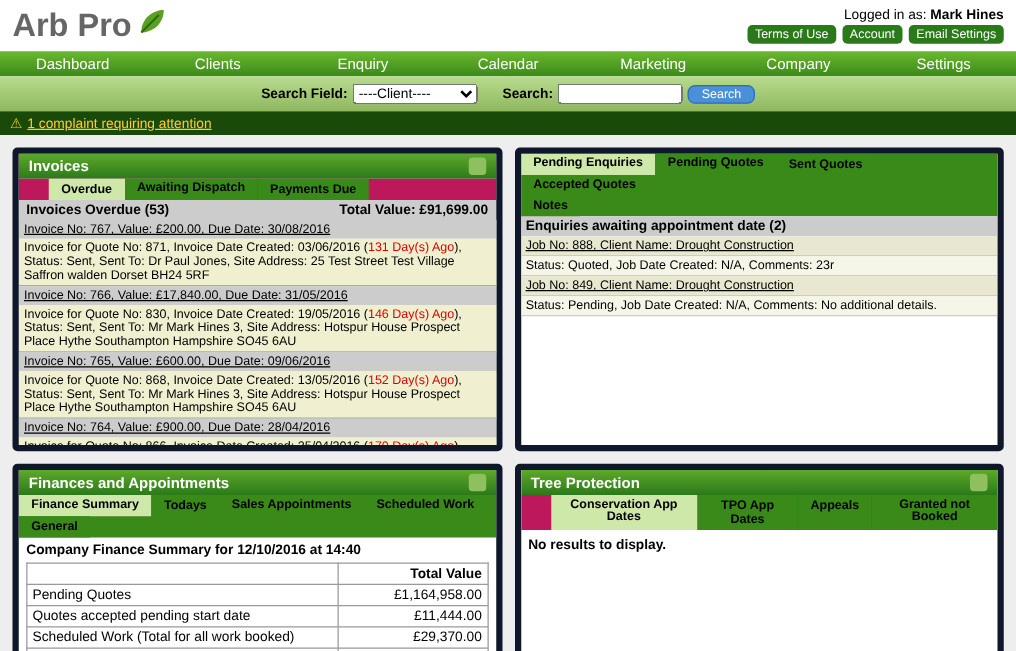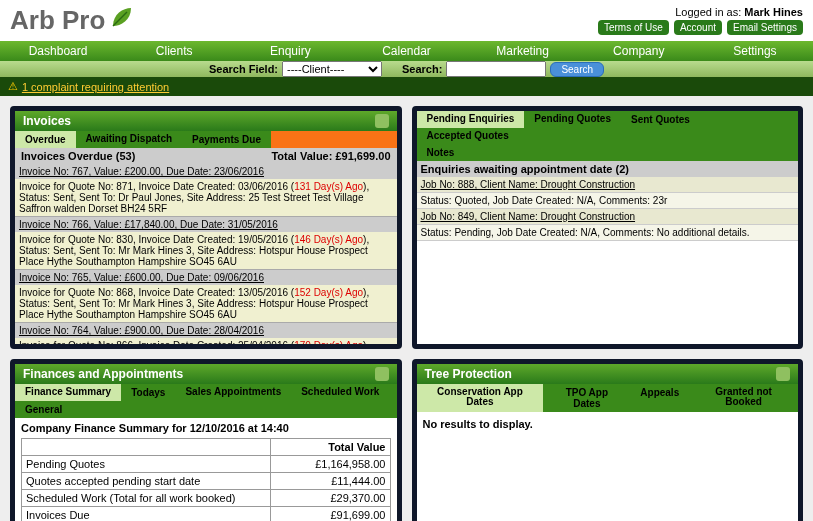--- a/index.html
+++ b/index.html
@@ -5,32 +5,32 @@
 * { box-sizing: border-box; margin: 0; padding: 0; }
 body { font-family: Arial, sans-serif; font-size: 11px; background: #fff; width: 813px; }
 .top-bar { display: flex; align-items: center; padding: 4px 10px; background: #fff; }
 .logo { display: flex; align-items: center; font-size: 26px; font-weight: bold; color: #666; }
 .logo-leaf { display:inline-block; margin-left:4px; }
 .top-right { margin-left: auto; text-align: right; font-size: 11px; }
 .top-right .login-text { color: #000; margin-bottom: 2px; }
 .pill-btn { display: inline-block; background: #2a7a1a; color: #fff; font-size: 10px; padding: 2px 6px; border-radius: 4px; margin-left: 2px; cursor: pointer; }
 .nav-bar { background: linear-gradient(to bottom, #6cb82e, #3a8a1a); display: flex; padding: 0; height: 20px; align-items: center; }
 .nav-item { flex: 1; text-align: center; color: #fff; font-size: 12px; cursor: pointer; }
-.sub-bar { background: linear-gradient(to bottom, #b8db8e, #8fb85e); display: flex; align-items: center; padding: 2px 10px; height: 16px; font-size: 11px; }
+.sub-bar { background: linear-gradient(to bottom, #b8db8e, #8fb85e); display: flex; align-items: center; padding: 2px 10px; height: 28px; font-size: 11px; }
 .sub-bar label { font-weight: bold; margin-right: 4px; }
 .sub-bar select, .sub-bar input { font-size: 11px; height: 16px; }
 .search-btn { background: #4a90d9; color: #fff; border: 1px solid #2a6db9; border-radius: 6px; padding: 1px 10px; font-size: 10px; margin-left: 4px; cursor: pointer; }
 .alert-bar { background: #1a4a0a; color: #fff; padding: 3px 8px; font-size: 11px; display: flex; align-items: center; }
 .alert-bar .warn { color: #ffcc00; margin-right: 4px; }
 .alert-bar a { color: #ffcc33; text-decoration: underline; cursor: pointer; }
 .dash-grid { display: grid; grid-template-columns: 1fr 1fr; gap: 10px; padding: 10px; background: #eee; }
 .panel { border: 5px solid #0f172a; background: #fff; border-radius: 4px; overflow: hidden; position: relative; }
 .panel-head { background: linear-gradient(to bottom, #5ea82a, #2a7a1a); color: #fff; padding: 3px 8px; font-weight: bold; font-size: 12px; display:flex; align-items:center; }
 .panel-head .collapse { margin-left:auto; width:14px; height:14px; background:#8fc060; border-radius:3px; }
-.tabs-row { background: #f97316; display: flex; }
+.tabs-row { background: #be185d; display: flex; padding-left: 24px; }
 .tab { padding: 3px 10px; font-size: 10px; font-weight: bold; color: #000; cursor: pointer; text-align: center; }
 .tab.active { background: #cde8a8; }
 .tab.inactive { background: #3a8a1a; color: #000; }
 .sub-head { background: #ccc; padding: 2px 6px; font-weight: bold; font-size: 11px; display: flex; }
 .sub-head .right { margin-left: auto; }
 .scroll-area { height: 180px; overflow-y: auto; font-size: 10px; }
 .inv-head { background: #ccc; padding: 2px 4px; font-weight: normal; text-decoration: underline; font-size: 10px; }
 .inv-body { background: #f0f0d0; padding: 2px 4px; font-size: 10px; border-bottom: 1px solid #aaa; }
 .red { color: #d00; }
 .enq-head { background: #ccc; padding: 2px 4px; font-weight: bold; font-size: 11px; }
@@ -108,21 +108,21 @@
     <div class="tabs-row">
       <div class="tab active">Overdue</div>
       <div class="tab inactive" style="line-height:1;"><span>Awaiting Dispatch</span></div>
       <div class="tab inactive">Payments Due</div>
     </div>
     <div class="sub-head">
       <span>Invoices Overdue (53)</span>
       <span class="right">Total Value: £91,699.00</span>
     </div>
     <div class="scroll-area" id="inv-list">
-        <div class="inv-head">Invoice No: 767, Value: £200.00, Due Date: 23/06/2016</div>
+        <div class="inv-head">Invoice No: 767, Value: £200.00, Due Date: 30/08/2016</div>
         <div class="inv-body">Invoice for Quote No: 871, Invoice Date Created: 03/06/2016 (<span class="red">131 Day(s) Ago</span>), Status: Sent, Sent To: Dr Paul Jones, Site Address: 25 Test Street Test Village Saffron walden Dorset BH24 5RF</div>
         <div class="inv-head">Invoice No: 766, Value: £17,840.00, Due Date: 31/05/2016</div>
         <div class="inv-body">Invoice for Quote No: 830, Invoice Date Created: 19/05/2016 (<span class="red">146 Day(s) Ago</span>), Status: Sent, Sent To: Mr Mark Hines 3, Site Address: Hotspur House Prospect Place Hythe Southampton Hampshire SO45 6AU</div>
         <div class="inv-head">Invoice No: 765, Value: £600.00, Due Date: 09/06/2016</div>
         <div class="inv-body">Invoice for Quote No: 868, Invoice Date Created: 13/05/2016 (<span class="red">152 Day(s) Ago</span>), Status: Sent, Sent To: Mr Mark Hines 3, Site Address: Hotspur House Prospect Place Hythe Southampton Hampshire SO45 6AU</div>
         <div class="inv-head">Invoice No: 764, Value: £900.00, Due Date: 28/04/2016</div>
         <div class="inv-body">Invoice for Quote No: 866, Invoice Date Created: 25/04/2016 (<span class="red">170 Day(s) Ago</span>),</div>
       </div>
   </div>
 

